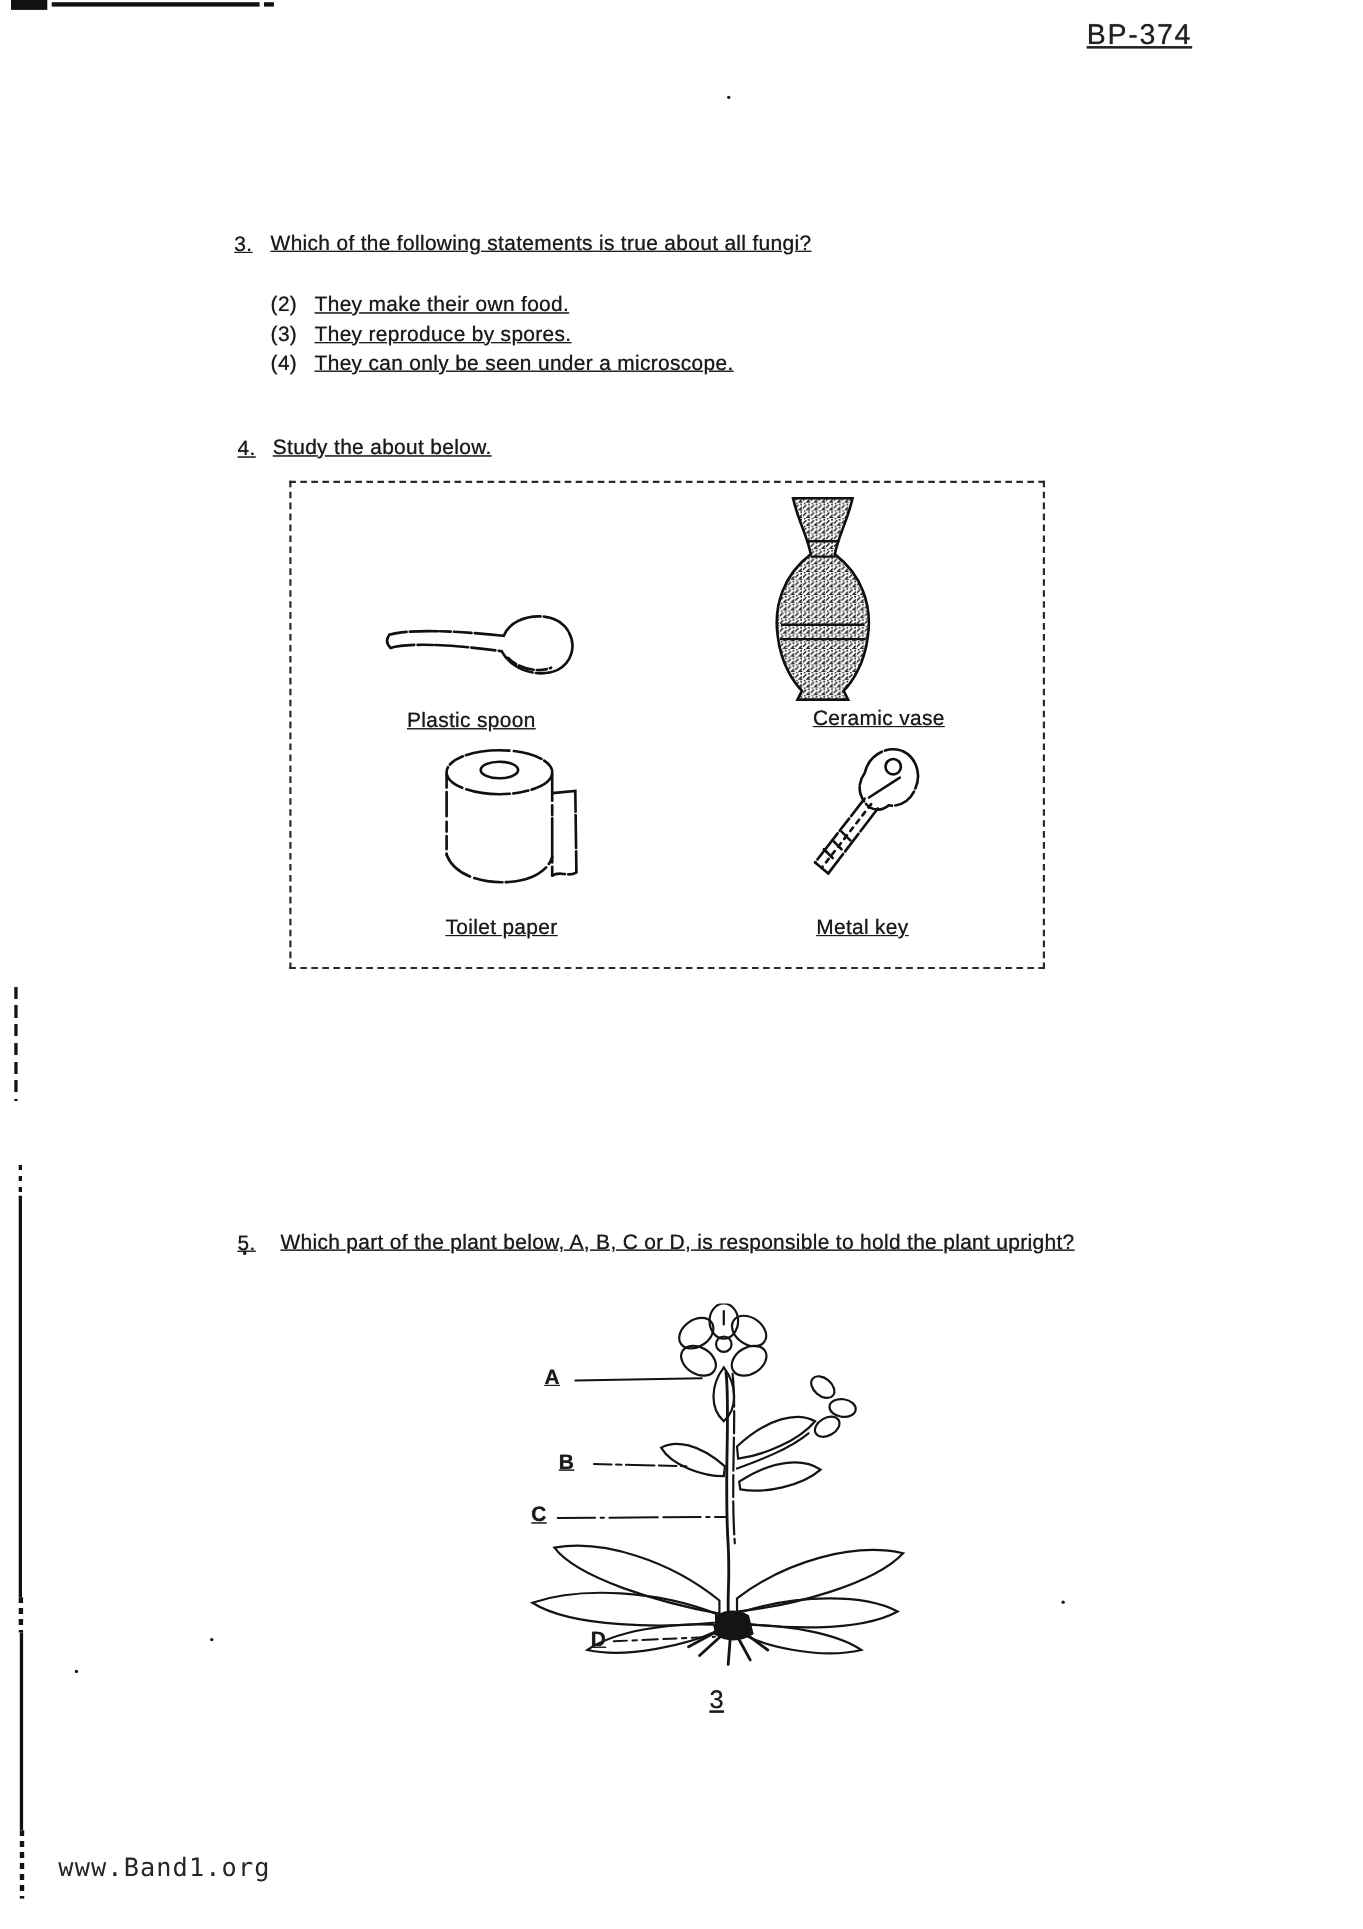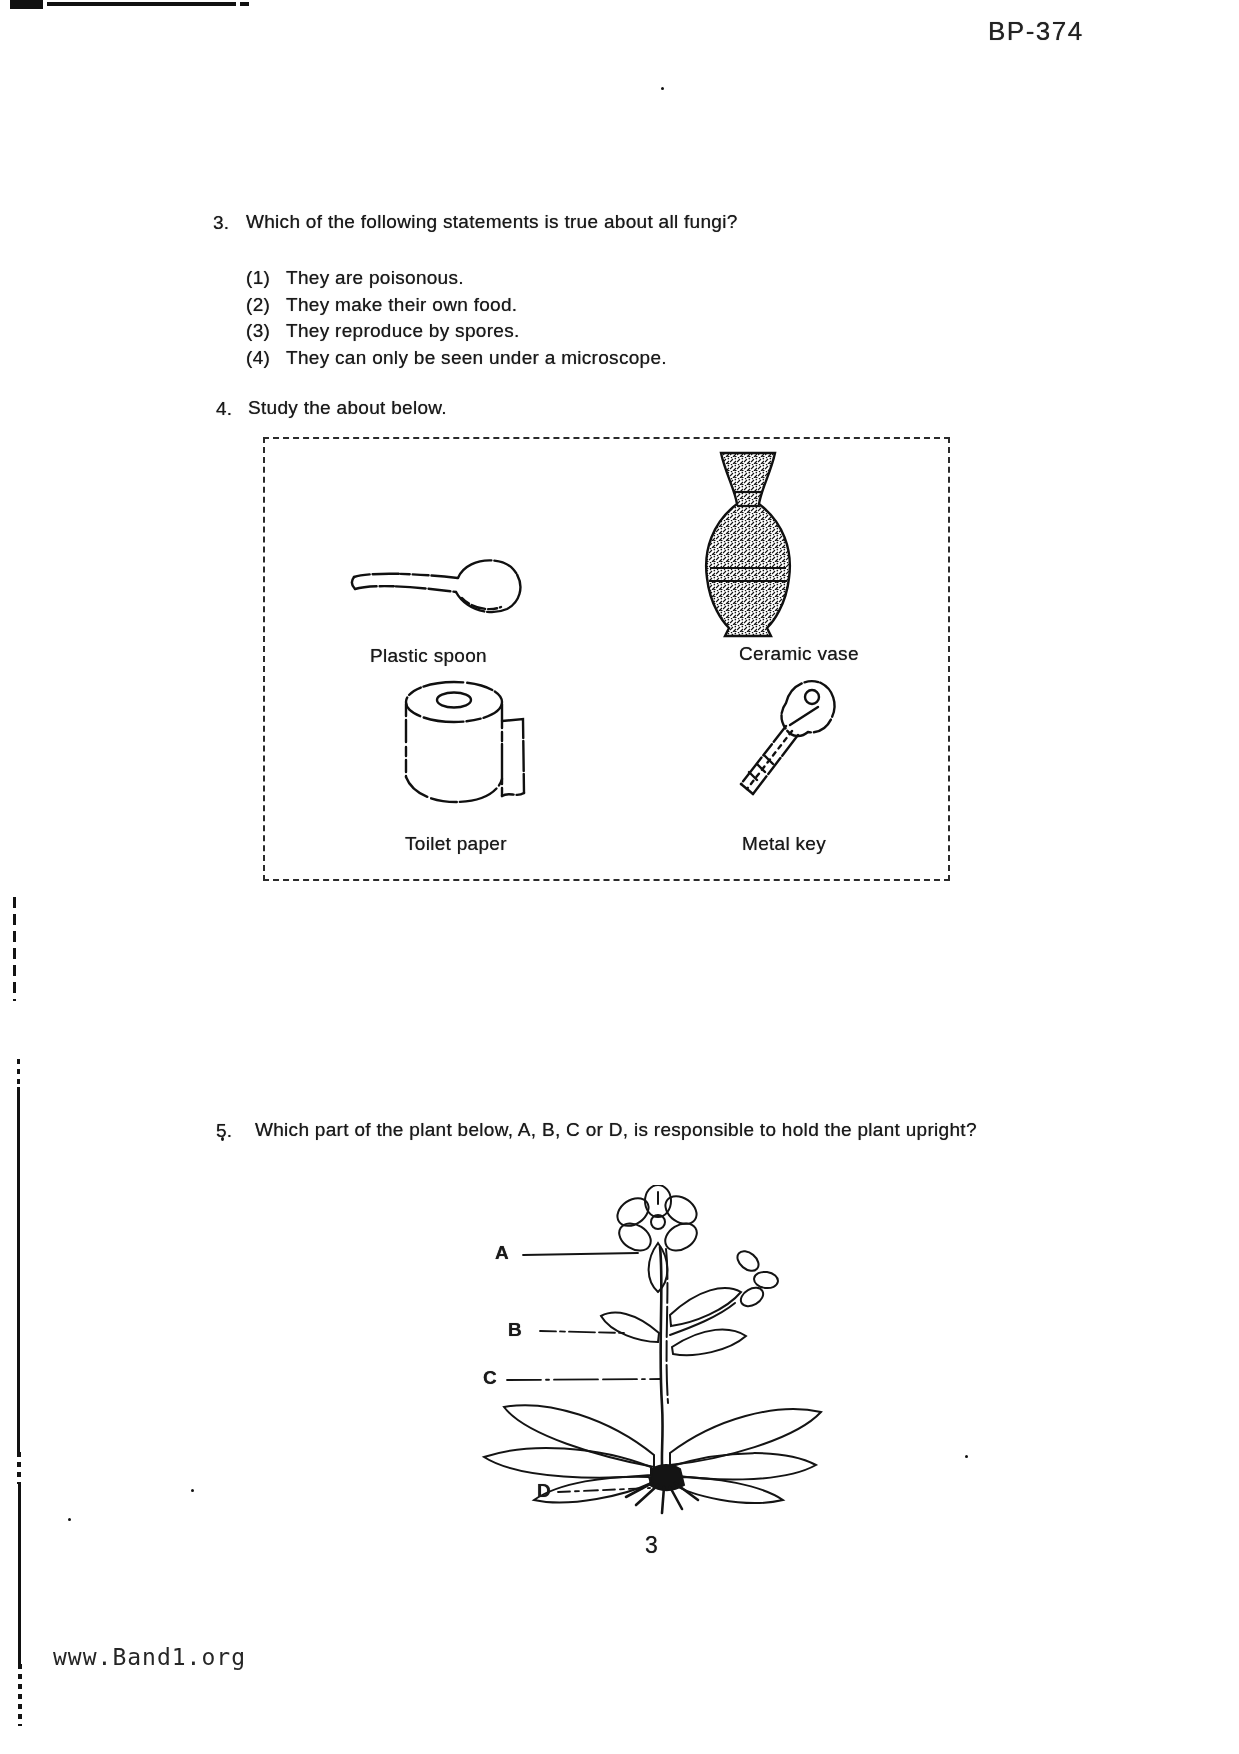--- a/index.html
+++ b/index.html
@@ -1,21 +1,21 @@
 <!DOCTYPE html>
 <html><head>
 <meta charset="utf-8">
 <style>
   html,body{margin:0;padding:0;background:#e8e8e8;}
   .page{
     position:relative;width:1239px;height:1754px;background:#ffffff;
     font-family:"Liberation Sans",sans-serif;color:#1a1a1a;overflow:hidden;
     margin:0 auto;
   }
-  .scan-text{ text-shadow:0 0 .7px rgba(30,30,30,.85); letter-spacing:.3px; }
+  .scan-text{ text-shadow:0 0 .7px rgba(30,30,30,.85); letter-spacing:.3px;text-decoration:underline; }
   .abs{position:absolute;}
   .doc-code{font-size:26px;letter-spacing:1.5px;color:#222;}
   .q-num{font-size:19px;}
   .q-text{font-size:19px;}
   .opt-list{font-size:19px;line-height:26.5px;}
   .opt-num{display:inline-block;}
   .item-label{font-size:19px;font-weight:500;white-space:nowrap;}
   .figure-box{border:2px dashed #2b2b2b;}
   .plant-letter{font-size:19px;font-weight:700;}
   .page-num{font-size:23px;}
@@ -47,21 +47,20 @@
   <div class="abs vdash-b" style="left:17px;top:1059px;width:3px;height:28px;"></div>
   <div class="abs ink" style="left:17px;top:1087px;width:3px;height:365px;"></div>
   <div class="abs vdash-b" style="left:17px;top:1452px;width:4px;height:32px;"></div>
   <div class="abs ink" style="left:18px;top:1484px;width:3px;height:180px;"></div>
   <div class="abs vdash-b" style="left:18px;top:1664px;width:4px;height:62px;"></div>
 
   <div class="abs q-num scan-text" style="left:213px;top:212px;">3.</div>
   <div class="abs q-text scan-text" style="left:246px;top:211px;width:720px;">Which of the following statements is true about all fungi?</div>
 
   <div class="abs opt-list scan-text" style="left:246px;top:265px;">
-    <div><span class="opt-num" style="min-width:40px;">(1)</span><span>They are poisonous.</span></div>
     <div><span class="opt-num" style="min-width:40px;">(2)</span><span>They make their own food.</span></div>
     <div><span class="opt-num" style="min-width:40px;">(3)</span><span>They reproduce by spores.</span></div>
     <div><span class="opt-num" style="min-width:40px;">(4)</span><span>They can only be seen under a microscope.</span></div>
   </div>
 
   <div class="abs q-num scan-text" style="left:216px;top:398px;">4.</div>
   <div class="abs q-text scan-text" style="left:248px;top:397px;">Study the about below.</div>
 
   <div class="abs figure-box" style="left:263px;top:437px;width:683px;height:440px;">
 
@@ -167,15 +166,15 @@
       <path d="M128,307 L220,303" stroke-width="1.8" stroke-dasharray="12 5 4 5 14 5"></path>
     </g>
   </svg>
   <div class="abs plant-letter scan-text" style="left:495px;top:1242px;">A</div>
   <div class="abs plant-letter scan-text" style="left:508px;top:1319px;">B</div>
   <div class="abs plant-letter scan-text" style="left:483px;top:1367px;">C</div>
   <div class="abs plant-letter scan-text" style="left:537px;top:1480px;">D</div>
 
   <div class="abs page-num scan-text" style="left:645px;top:1532px;">3</div>
 
-  <div class="abs footer-url" style="left:53px;top:1644px;">www.Band1.org</div>
+  <div class="abs footer-url" style="left:53px;top:1685px;">www.Band1.org</div>
 
 </div>
 
 </body></html>

